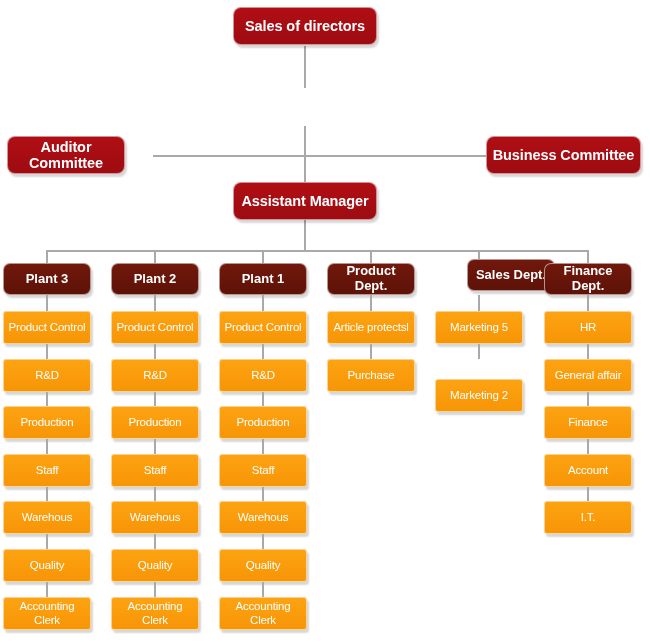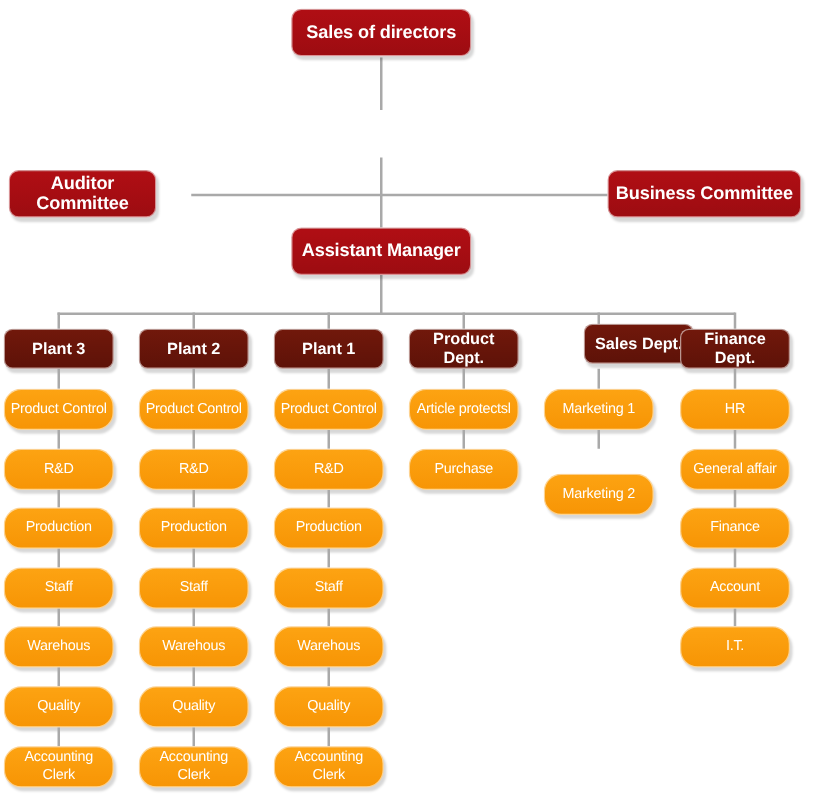--- a/index.html
+++ b/index.html
@@ -67,21 +67,21 @@
   }
 
   
   .node.leaf {
     background: linear-gradient(#fda312, #f79505);
     background-color: #fa9c0b;
     font-size: 11.5px;
     font-weight: normal;
     height: 33px;
     width: 88px;
-    border-radius: 14px;
+    border-radius: 3px;
     letter-spacing: -0.2px;
   }
   .node.leaf.two-line { line-height: 1.18; }
 </style>
 </head>
 <body>
 
 <div id="chart-root">
 
   <div class="line v" style="left:304px; top:46px; height:42px;"></div>
@@ -221,21 +221,21 @@
       <div class="line v" style="left:370px; top:344px; height:15px;"></div>
       <div class="node leaf" style="left:327px; top:359px;">
         <span>Purchase</span>
       </div>
       <div class="line v" style="left:478px; top:250px; height:13px;"></div>
       <div class="node dept" style="left:435px; top:259px;margin-left:32px;">
         <span>Sales Dept.</span>
       </div>
       <div class="line v" style="left:478px; top:295px; height:16px;"></div>
       <div class="node leaf" style="left:435px; top:311px;">
-        <span>Marketing 1</span>
+        <span>Marketing 5</span>
       </div>
       <div class="line v" style="left:478px; top:344px; height:15px;"></div>
       <div class="node leaf" style="left:435px; top:359px;margin-top:20px;">
         <span>Marketing 2</span>
       </div>
       <div class="line v" style="left:587px; top:250px; height:13px;"></div>
       <div class="node dept" style="left:544px; top:263px;">
         <span>Finance Dept.</span>
       </div>
       <div class="line v" style="left:587px; top:295px; height:16px;"></div>

